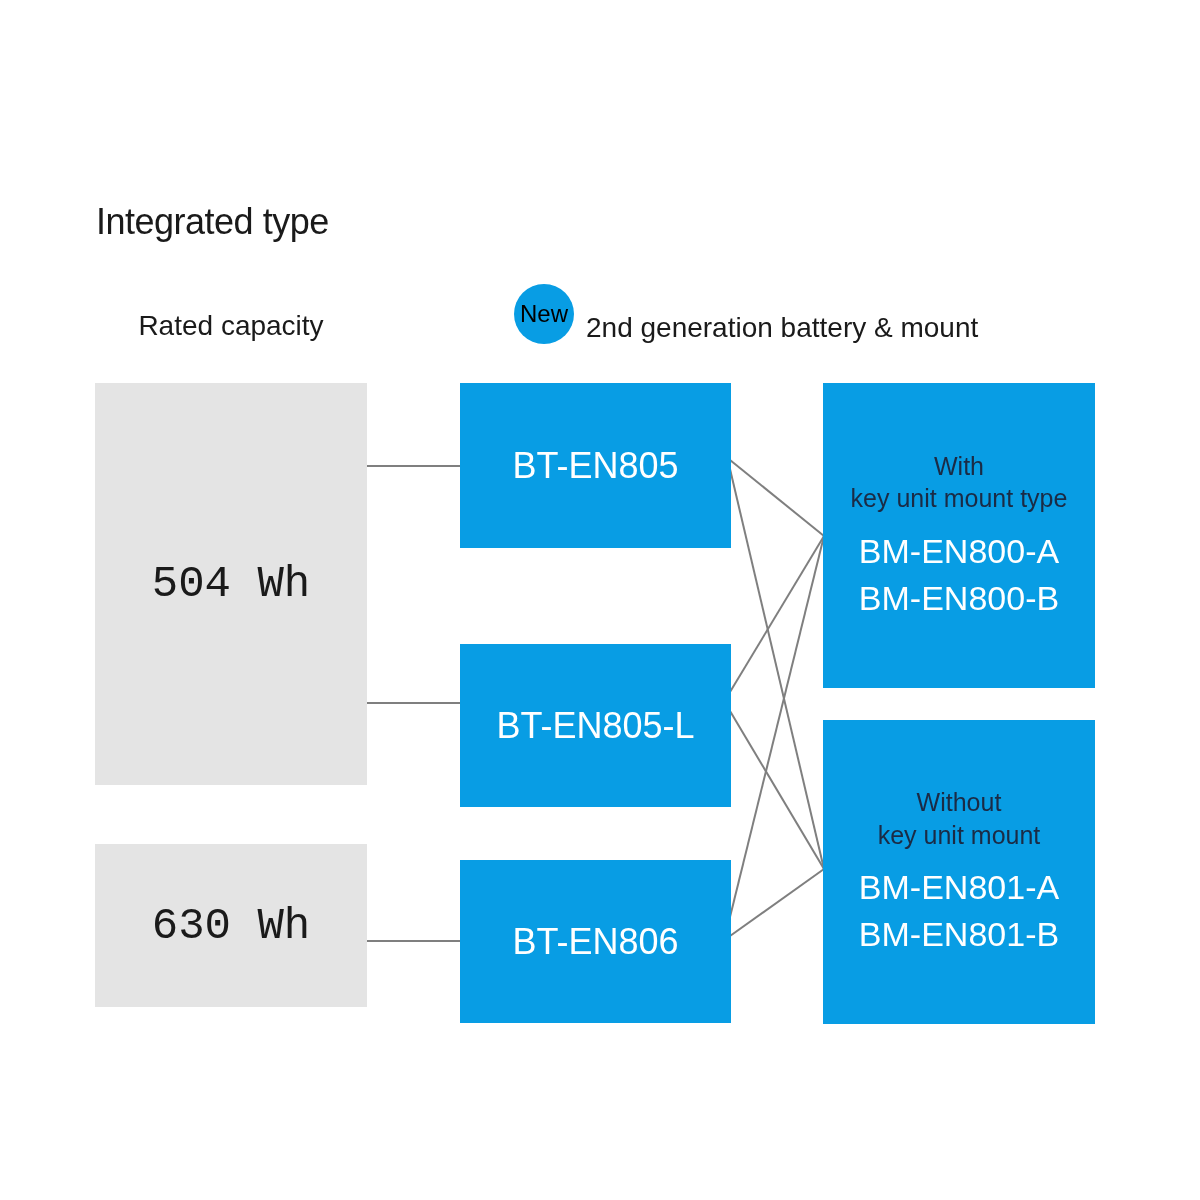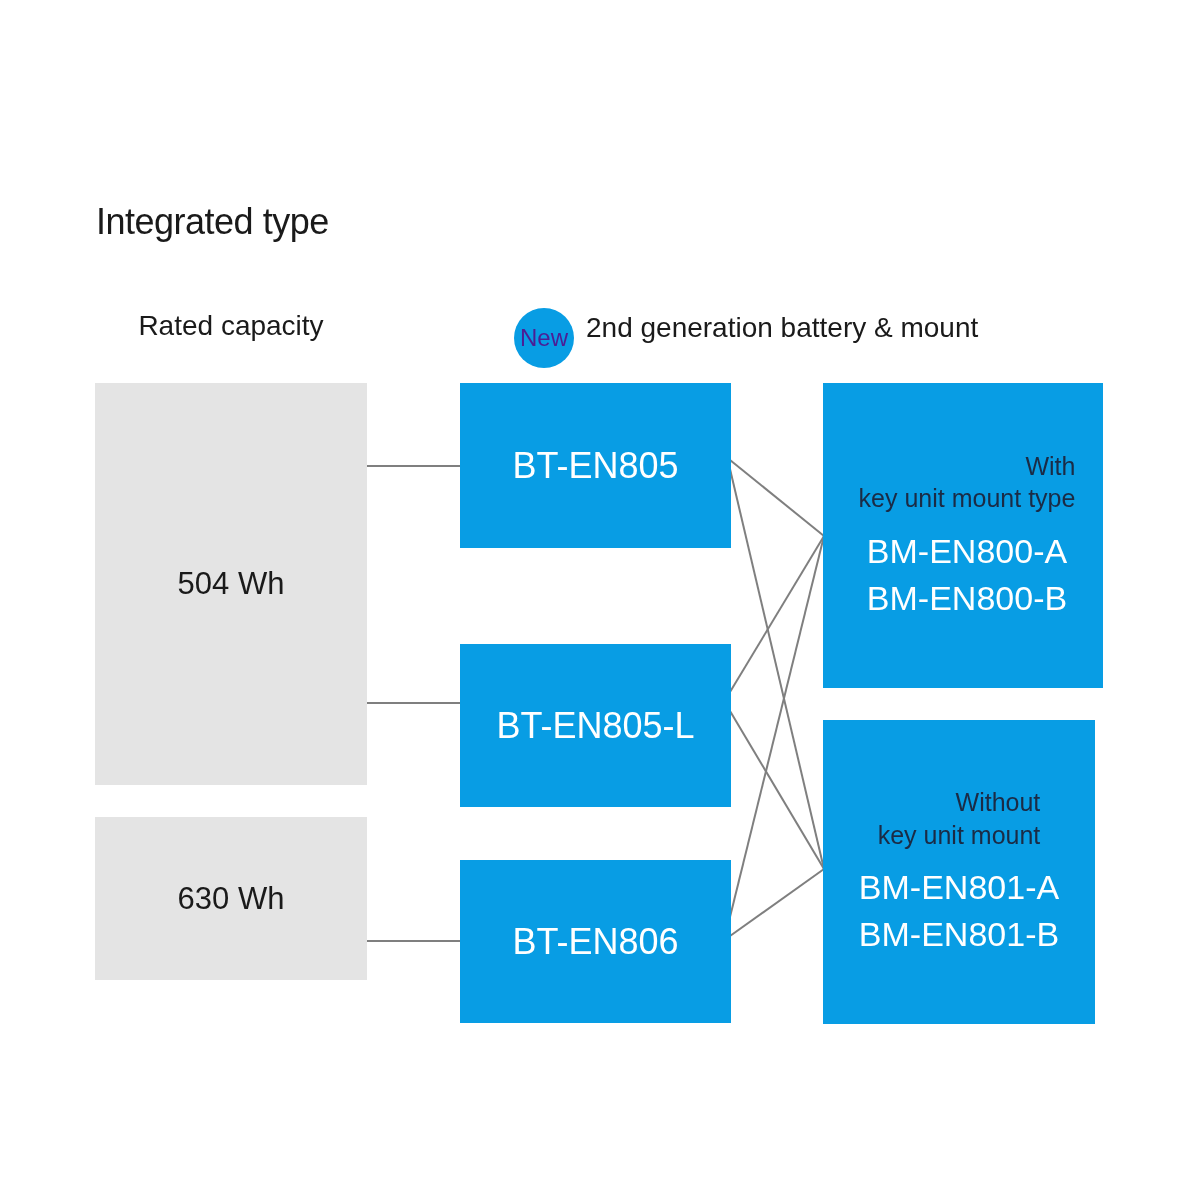--- a/index.html
+++ b/index.html
@@ -31,29 +31,29 @@
     top: 310px;
     width: 272px;
     text-align: center;
     font-size: 28px;
     color: var(--text-dark, #1a1a1a);
     white-space: nowrap;
   }
   .new-badge {
     position: absolute;
     left: 514px;
-    top: 308px;
+    top: 284px;
     width: 60px;
     height: 60px;
     border-radius: 50%;
     background: var(--accent-blue, #089de4);
     display: flex;
     align-items: center;
     justify-content: center;
-    color: #4c1d95;
+    color: #000000;
     font-size: 24px;
   }
   .col-header-right {
     position: absolute;
     left: 586px;
     top: 312px;
     font-size: 28px;
     color: var(--text-dark, #1a1a1a);
     white-space: nowrap;
   }
@@ -67,38 +67,39 @@
   svg.connections line {
     stroke: var(--line-gray, #7f7f7f);
     stroke-width: 2;
   }
   .box {
     position: absolute;
     display: flex;
     flex-direction: column;
     align-items: center;
     justify-content: center;
-    text-align: right;
+    text-align: center;
   }
   .box.gray {
     background: var(--box-gray, #e4e4e4);
     color: var(--text-dark, #1a1a1a);
-    font-size: 31px;
+    font-size: 44px;
+    font-family: Liberation Mono, monospace;
   }
   .box.blue {
     background: var(--accent-blue, #089de4);
     color: #ffffff;
     font-size: 36px;
   }
   .capacity-504 { left: 95px;  top: 383px; width: 272px; height: 402px; }
-  .capacity-630 { left: 95px;  top: 817px; width: 272px; height: 163px; }
+  .capacity-630 { left: 95px;  top: 844px; width: 272px; height: 163px; }
   .battery-805  { left: 460px; top: 383px; width: 271px; height: 165px; }
   .battery-805l { left: 460px; top: 644px; width: 271px; height: 163px; }
   .battery-806  { left: 460px; top: 860px; width: 271px; height: 163px; }
-  .mount-800    { left: 823px; top: 383px; width: 272px; height: 305px; padding-left: 8px; }
+  .mount-800    { left: 823px; top: 383px; width: 272px; height: 305px; }
   .mount-801    { left: 823px; top: 720px; width: 272px; height: 304px; }
   .mount-subtitle {
     font-size: 25px;
     line-height: 1.3;
     color: var(--text-navy, #1b2b45);
   }
   .mount-models {
     margin-top: 13px;
     font-size: 34px;
     line-height: 1.38;

